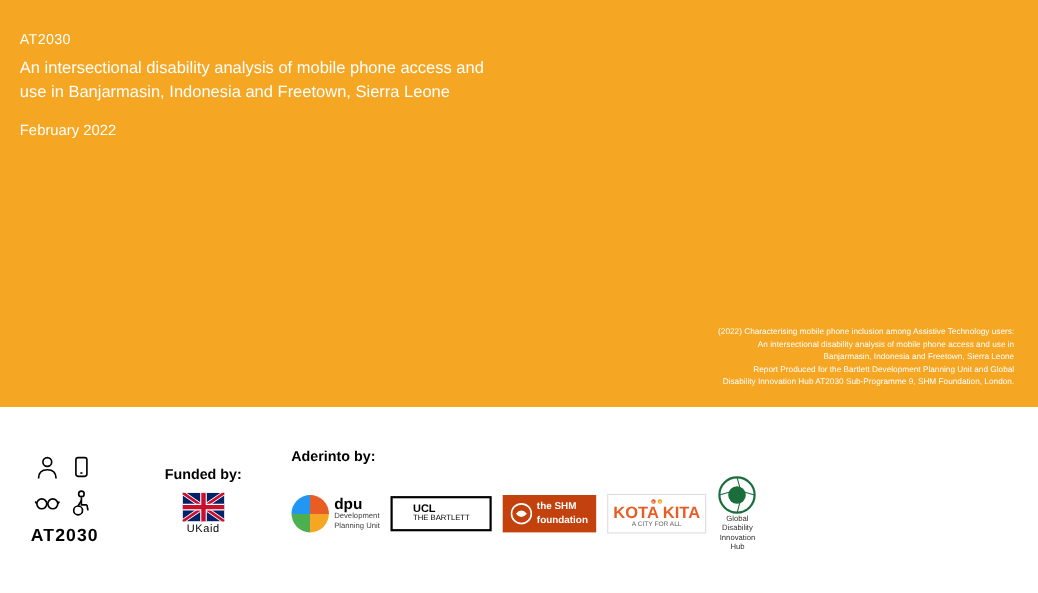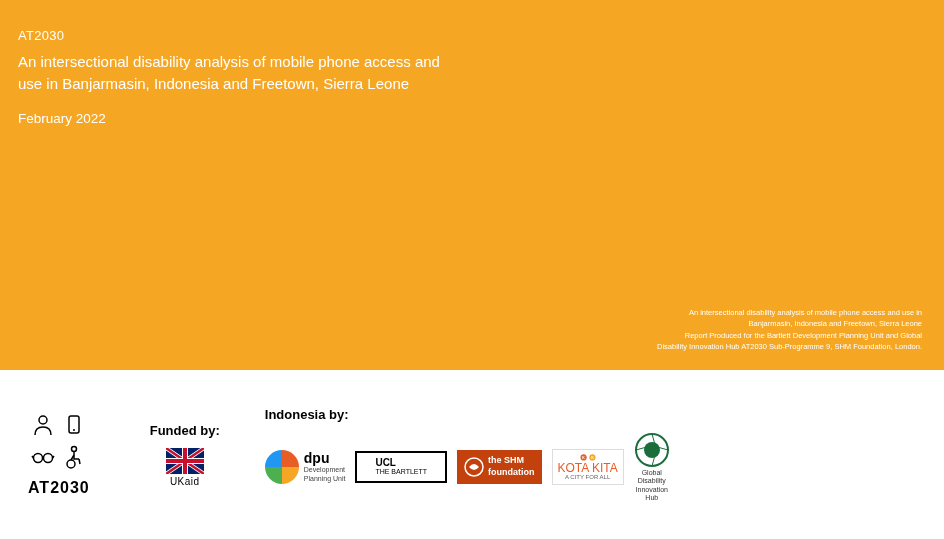--- a/index.html
+++ b/index.html
@@ -237,22 +237,22 @@
       display: flex;
       flex-direction: column;
       align-items: center;
       border: 1px solid #ddd;
       padding: 3px 5px;
       height: 36px;
       justify-content: center;
     }
 
     .kotakita-text {
-      font-size: 12px;
-      font-weight: 400;
+      font-size: 15px;
+      font-weight: 700;
       color: #E85D26;
       line-height: 1;
     }
 
     .kotakita-sub {
       font-size: 6px;
       color: #666;
       line-height: 1.2;
     }
 
@@ -282,21 +282,21 @@
 
 <div class="page-container">
 
   <div class="top-section">
     <span class="at2030-label">AT2030</span>
     <p class="subtitle">An intersectional disability analysis of mobile phone access and use in Banjarmasin, Indonesia and Freetown, Sierra Leone</p>
     <span class="date-label">February 2022</span>
 
     <div class="citation-block">
       <br>
-      <br>
+      <span>(2022) Characterising mobile phone inclusion among Assistive Technology users:</span><br>
       <span>An intersectional disability analysis of mobile phone access and use in</span><br>
       <span>Banjarmasin, Indonesia and Freetown, Sierra Leone</span><br>
       <span>Report Produced for the Bartlett Development Planning Unit and Global</span><br>
       <span>Disability Innovation Hub AT2030 Sub-Programme 9, SHM Foundation, London.</span>
     </div>
   </div>
 
   <div class="bottom-section">
 
     <div class="at2030-logo">
@@ -343,21 +343,21 @@
           <path d="M0,0 L38,26 M38,0 L0,26" stroke="#fff" stroke-width="4"></path>
           <path d="M0,0 L38,26 M38,0 L0,26" stroke="#C8102E" stroke-width="2.5"></path>
           <path d="M19,0 V26 M0,13 H38" stroke="#fff" stroke-width="6"></path>
           <path d="M19,0 V26 M0,13 H38" stroke="#C8102E" stroke-width="4"></path>
         </svg>
         <span class="ukaid-text">UKaid</span>
       </div>
     </div>
 
     <div class="conducted-section">
-      <span class="section-label">Indonesia by:</span>
+      <span class="section-label">Aderinto by:</span>
       <div class="conducted-logos">
 
         <div class="dpu-logo">
           <div class="dpu-circle"></div>
           <div class="dpu-text-block">
             <span class="dpu-main">dpu</span>
             <span class="dpu-sub">Development</span>
             <span class="dpu-sub">Planning Unit</span>
           </div>
         </div>

